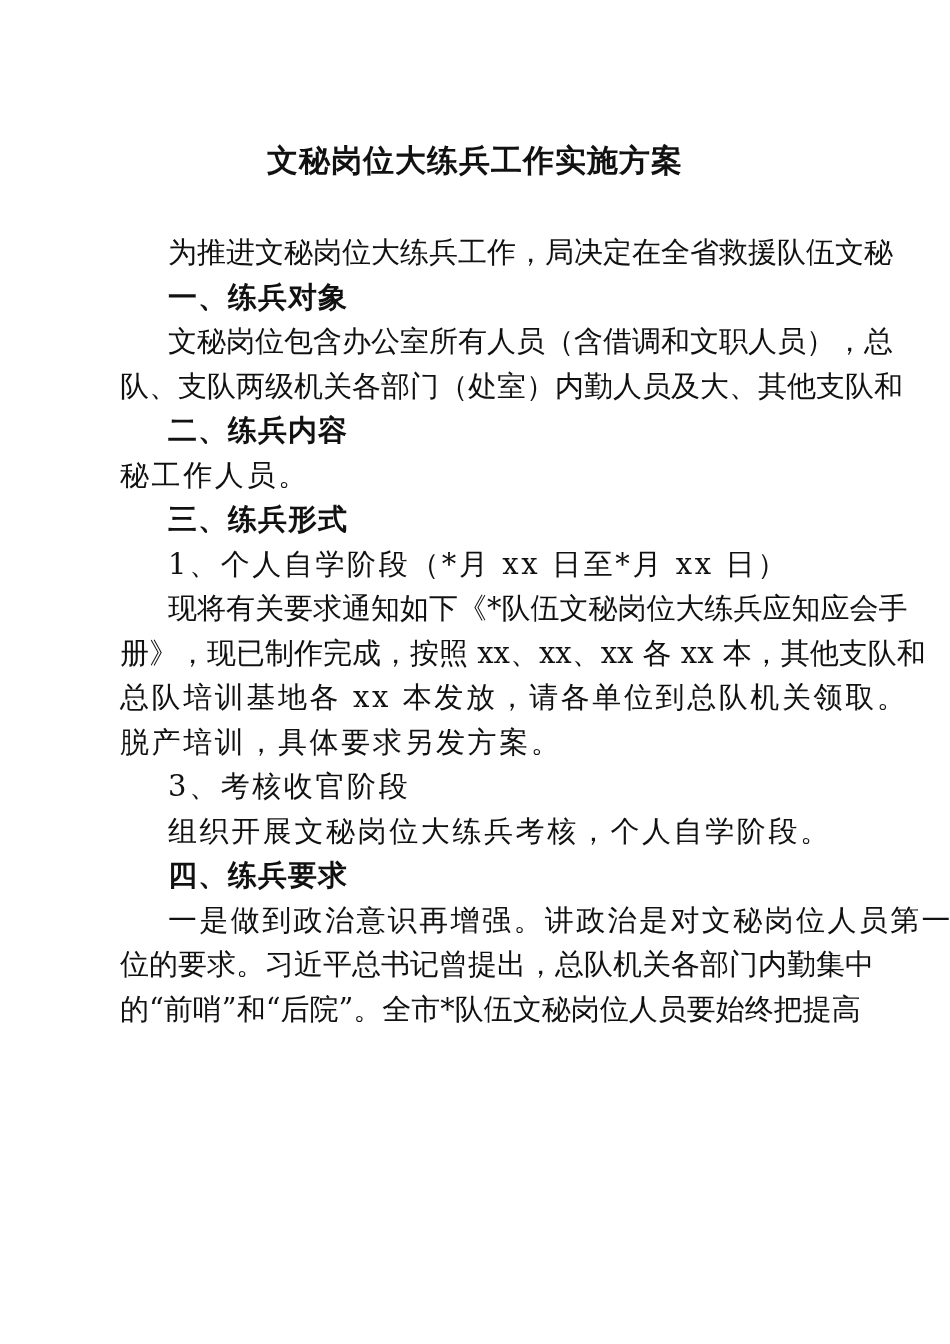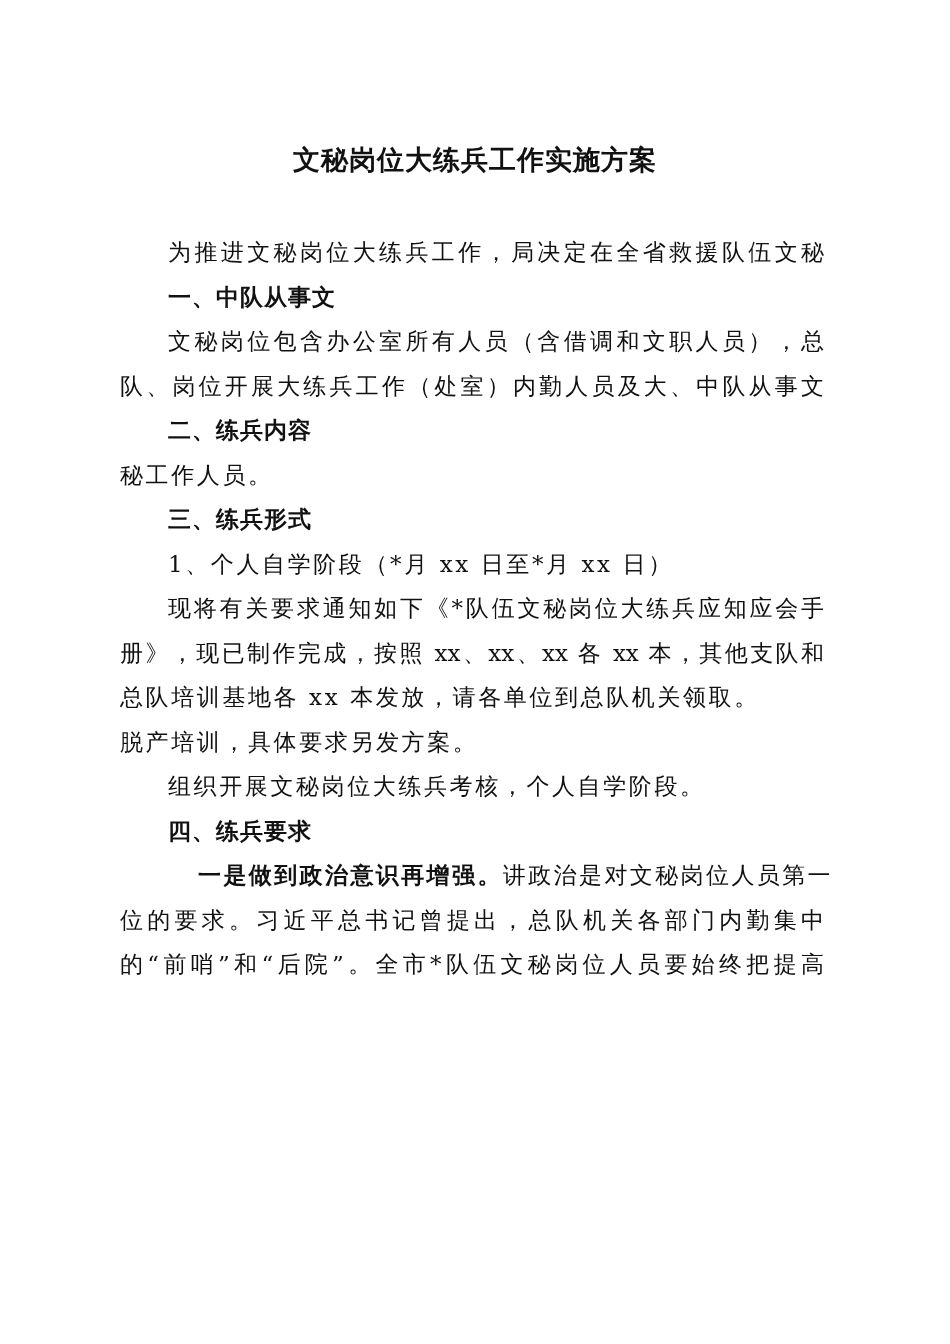--- a/index.html
+++ b/index.html
@@ -1,40 +1,41 @@
 <!DOCTYPE html>
 <html><head>
 <meta charset="utf-8">
 <style>
 html,body{margin:0;padding:0;background:#fff;}
 body{width:950px;height:1344px;position:relative;overflow:hidden;font-family:"DejaVu Serif","Liberation Serif",serif;color:#111;}
-.title{position:absolute;top:136px;left:0;width:950px;text-align:center;font-size:27px;font-weight:bold;letter-spacing:1px;line-height:48px;}
+.title{position:absolute;top:136px;left:0;width:950px;text-align:center;font-size:31px;font-weight:bold;letter-spacing:1px;line-height:48px;}
 .body{position:absolute;top:230px;left:120px;width:704px;}
-.line{height:44.5px;line-height:44.5px;font-size:23px;white-space:nowrap;letter-spacing:2.6px;}
+.line{height:44.5px;line-height:44.5px;font-size:29px;white-space:nowrap;letter-spacing:2.6px;}
 .just{text-align:justify;text-align-last:justify;letter-spacing:0;}
 .ind{padding-left:48px;}
 .h{font-family:"DejaVu Sans","Liberation Sans",sans-serif;font-weight:bold;letter-spacing:1px;}
-.bold{font-weight:bold;margin-left:30px;}
+.bold{font-weight:normal;}
 </style>
 </head>
 <body>
 
 <div class="title">文秘岗位大练兵工作实施方案</div>
 
 <div class="body">
   <div class="line ind just">为推进文秘岗位大练兵工作，局决定在全省救援队伍文秘</div>
-  <div class="line ind h">一、中队从事文</div>
+  <div class="line ind h">一、练兵对象</div>
   <div class="line ind just">文秘岗位包含办公室所有人员（含借调和文职人员），总</div>
-  <div class="line just">队、岗位开展大练兵工作（处室）内勤人员及大、中队从事文</div>
+  <div class="line just">队、支队两级机关各部门（处室）内勤人员及大、其他支队和</div>
   <div class="line ind h">二、练兵内容</div>
   <div class="line">秘工作人员。</div>
   <div class="line ind h">三、练兵形式</div>
   <div class="line ind">1、个人自学阶段（*月 xx 日至*月 xx 日）</div>
   <div class="line ind just">现将有关要求通知如下《*队伍文秘岗位大练兵应知应会手</div>
   <div class="line just">册》，现已制作完成，按照 xx、xx、xx 各 xx 本，其他支队和</div>
   <div class="line">总队培训基地各 xx 本发放，请各单位到总队机关领取。</div>
   <div class="line">脱产培训，具体要求另发方案。</div>
+  <div class="line ind">3、考核收官阶段</div>
   <div class="line ind">组织开展文秘岗位大练兵考核，个人自学阶段。</div>
   <div class="line ind h">四、练兵要求</div>
   <div class="line ind" style="letter-spacing:2.4px;"><span class="bold">一是做到政治意识再增强。</span><span>讲政治是对文秘岗位人员第一</span></div>
   <div class="line just">位的要求。习近平总书记曾提出，总队机关各部门内勤集中</div>
   <div class="line just">的“前哨”和“后院”。全市*队伍文秘岗位人员要始终把提高</div>
 </div>
 
 </body></html>

